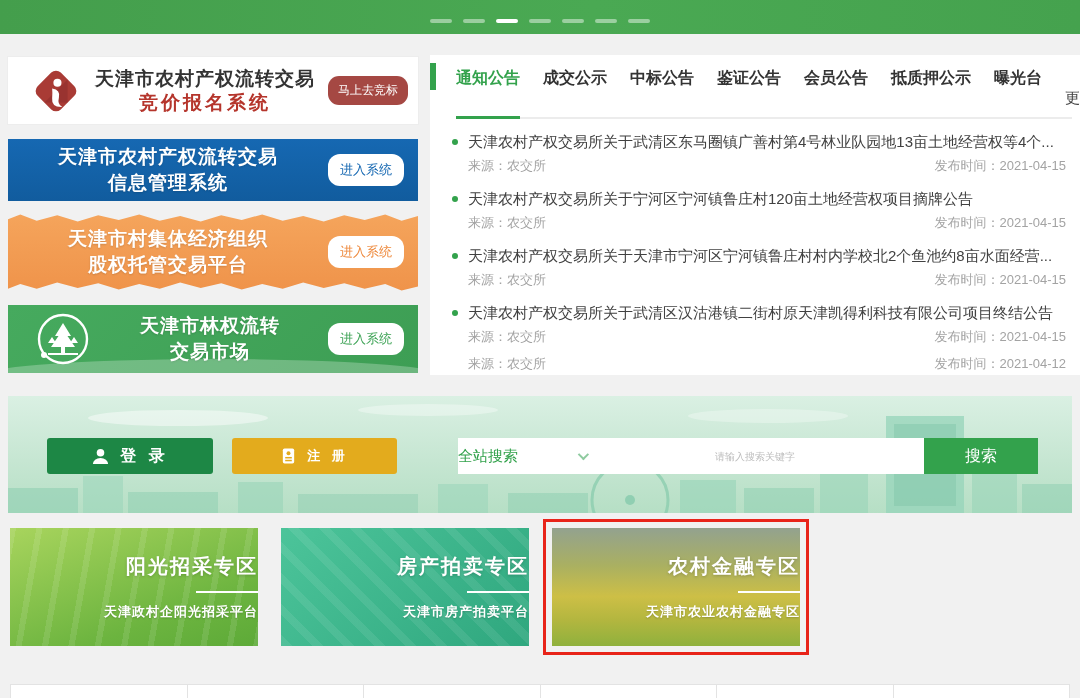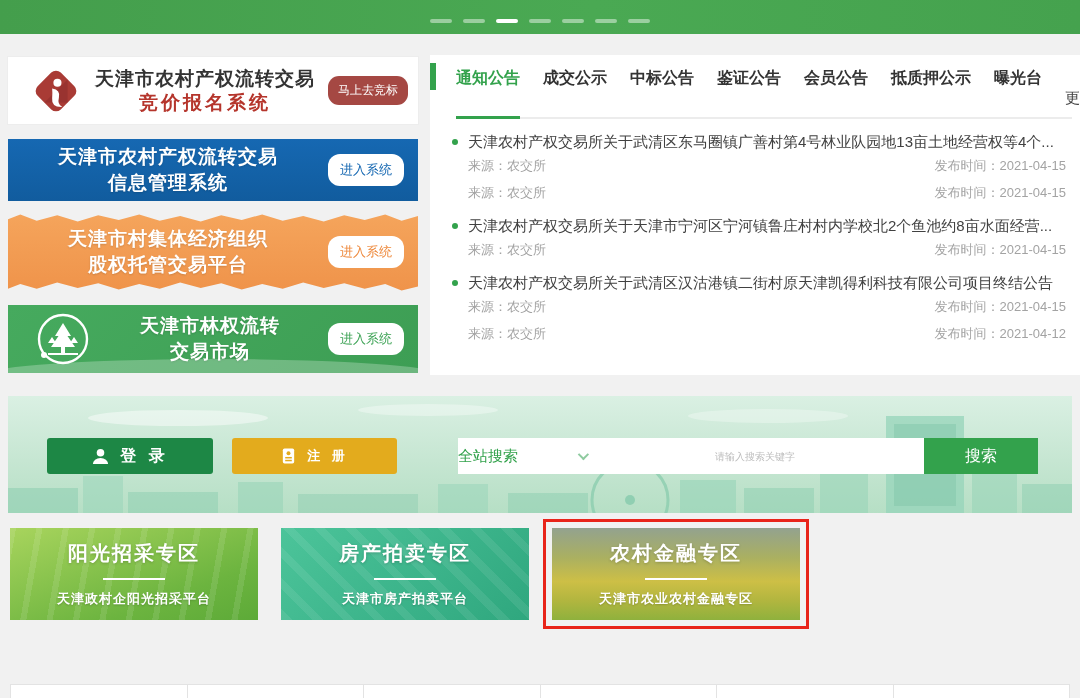--- a/index.html
+++ b/index.html
@@ -80,22 +80,22 @@
            font-size:15px; color:#33a24c; cursor:pointer; }
   .chev { width:8px; height:8px; border-right:2px solid #8fcba0; border-bottom:2px solid #8fcba0;
           transform:rotate(45deg) translateY(-2px); }
   .searchbar input { flex:1; border:none; outline:none; background:#fff; font-size:10px; color:#c2410c;
                      text-align:center; font-family:inherit; }
   .searchbar input::placeholder { color:#bdbdbd; }
   .btn-search { width:114px; background:#33a24c; color:#fff; font-size:16px; border:none; cursor:pointer; }
 
   
   .zones { position:absolute; left:10px; top:528px; width:1060px; display:flex; gap:23px; }
-  .zone { position:relative; width:248px; height:92px; cursor:pointer; display:flex; flex-direction:column;
-          align-items:center; justify-content:center; color:#fff; }
+  .zone { position:relative; width:248px; height:118px; cursor:pointer; display:flex; flex-direction:column;
+          align-items:flex-end; justify-content:center; color:#fff; }
   .zone .z-title { font-size:20px; font-weight:bold; letter-spacing:2px; text-shadow:0 1px 3px rgba(0,0,0,.2); }
   .zone .z-line  { width:62px; height:2px; background:#fff; margin:11px 0 10px; }
   .zone .z-sub   { font-size:13px; font-weight:bold; letter-spacing:1px; text-shadow:0 1px 2px rgba(0,0,0,.2); }
   .z1 { background:linear-gradient(160deg,#a8d45d,#6cb43f 70%,#5daa38); }
   .z1::before { content:""; position:absolute; inset:0; background:
       repeating-linear-gradient(100deg, rgba(255,255,255,.10) 0 6px, rgba(255,255,255,0) 6px 26px); }
   .z2 { background:linear-gradient(135deg,#4cc49a,#2fa77e); }
   .z2::before { content:""; position:absolute; inset:0; background:
       repeating-linear-gradient(45deg, rgba(255,255,255,.08) 0 8px, rgba(255,255,255,0) 8px 22px); }
   .z3 { background:linear-gradient(180deg,#93a28f 0%,#aab061 32%,#cdbf46 58%,#b3b63f 78%,#8fb13d 100%); }
@@ -200,20 +200,24 @@
             <span class="bullet"></span>
             <span class="txt">天津农村产权交易所关于武清区东马圈镇广善村第4号林业队园地13亩土地经营权等4个...</span>
           </div>
         <div class="n-meta">
             <span><span>来源：</span><span>农交所</span></span>
             <span><span>发布时间：</span><span>2021-04-15</span></span>
           </div>
       </div>
 
       <div class="n-item">
+        <div class="n-title">
+            <span class="bullet"></span>
+            <span class="txt">天津农村产权交易所关于宁河区宁河镇鲁庄村120亩土地经营权项目摘牌公告</span>
+          </div>
         <div class="n-meta">
             <span><span>来源：</span><span>农交所</span></span>
             <span><span>发布时间：</span><span>2021-04-15</span></span>
           </div>
       </div>
 
       <div class="n-item">
         <div class="n-title">
             <span class="bullet"></span>
             <span class="txt">天津农村产权交易所关于天津市宁河区宁河镇鲁庄村村内学校北2个鱼池约8亩水面经营...</span>

